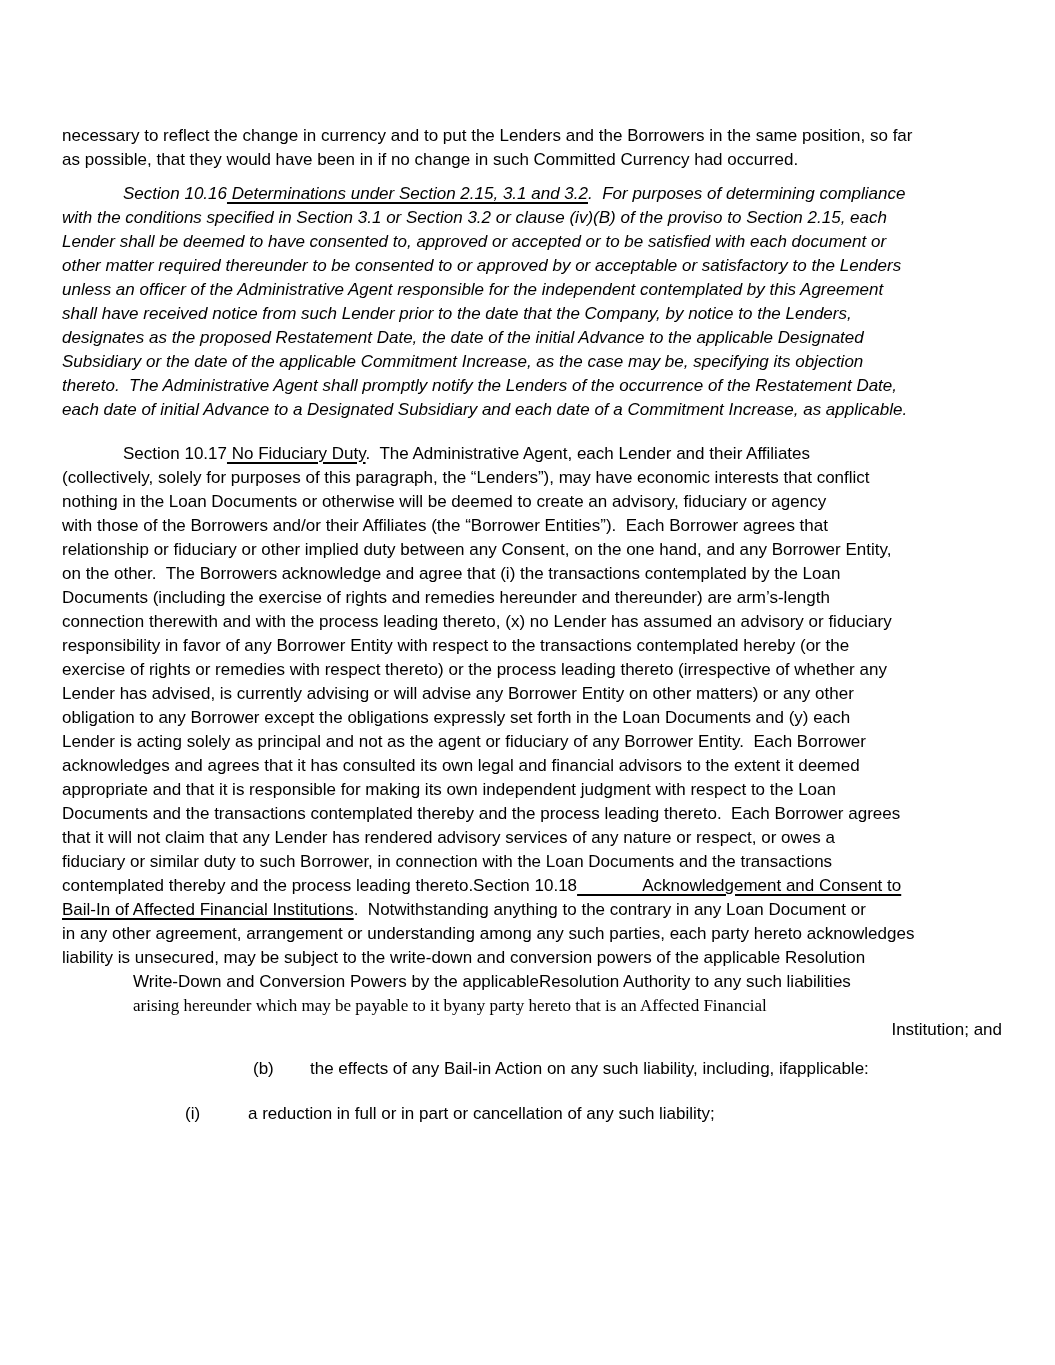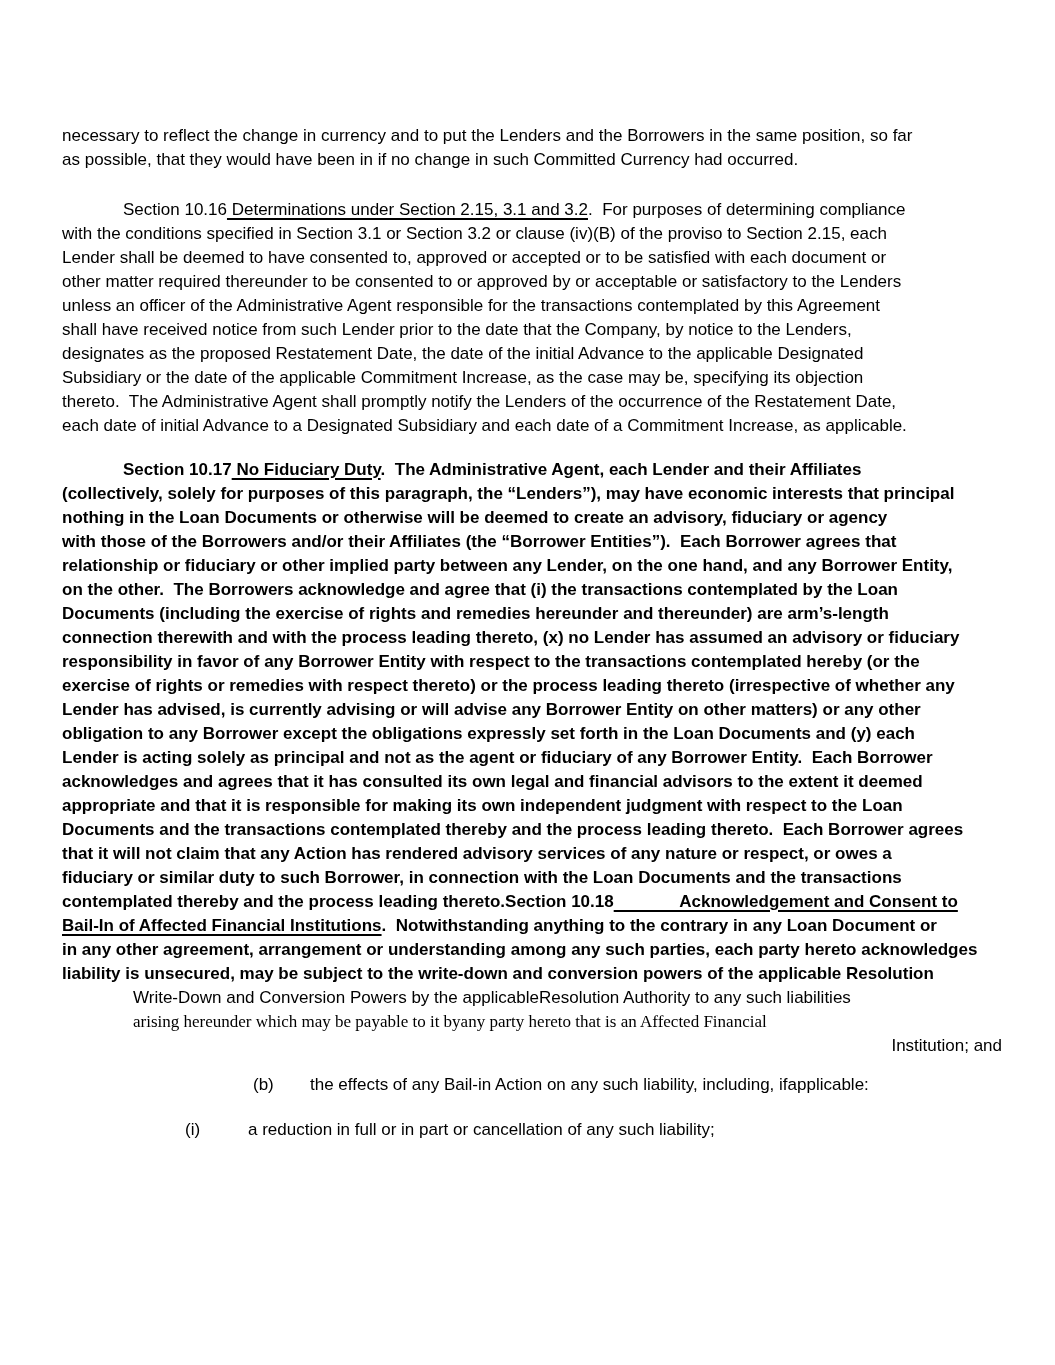--- a/index.html
+++ b/index.html
@@ -38,50 +38,50 @@
 </style>
 </head>
 <body>
 
 <div class="page">
   <div class="doc" id="doc" style="color: rgb(0, 0, 0);">
       <div class="para">
         <div class="line"><span>necessary to reflect the change in currency and to put the Lenders and the Borrowers in the same position, so far</span></div>
         <div class="line"><span>as possible, that they would have been in if no change in such Committed Currency had occurred.</span></div>
       </div>
-      <div class="para" style="margin-top: 26px;">
+      <div class="para" style="margin-top: 10px; font-style: italic;">
         <div class="line" style="padding-left: 61px;"><span>Section 10.16</span><span class="u"> Determinations under Section 2.15, 3.1 and 3.2</span><span>.  For purposes of determining compliance</span></div>
         <div class="line"><span>with the conditions specified in Section 3.1 or Section 3.2 or clause (iv)(B) of the proviso to Section 2.15, each</span></div>
         <div class="line"><span>Lender shall be deemed to have consented to, approved or accepted or to be satisfied with each document or</span></div>
         <div class="line"><span>other matter required thereunder to be consented to or approved by or acceptable or satisfactory to the Lenders</span></div>
-        <div class="line"><span>unless an officer of the Administrative Agent responsible for the transactions contemplated by this Agreement</span></div>
+        <div class="line"><span>unless an officer of the Administrative Agent responsible for the independent contemplated by this Agreement</span></div>
         <div class="line"><span>shall have received notice from such Lender prior to the date that the Company, by notice to the Lenders,</span></div>
         <div class="line"><span>designates as the proposed Restatement Date, the date of the initial Advance to the applicable Designated</span></div>
         <div class="line"><span>Subsidiary or the date of the applicable Commitment Increase, as the case may be, specifying its objection</span></div>
         <div class="line"><span>thereto.  The Administrative Agent shall promptly notify the Lenders of the occurrence of the Restatement Date,</span></div>
         <div class="line"><span>each date of initial Advance to a Designated Subsidiary and each date of a Commitment Increase, as applicable.</span></div>
       </div>
-      <div class="para" style="margin-top: 20px; font-weight: bold;">
+      <div class="para" style="margin-top: 20px;">
         <div class="line" style="padding-left: 61px;"><span>Section 10.17</span><span class="u"> No Fiduciary Duty</span><span>.  The Administrative Agent, each Lender and their Affiliates</span></div>
-        <div class="line"><span>(collectively, solely for purposes of this paragraph, the “Lenders”), may have economic interests that principal</span></div>
+        <div class="line"><span>(collectively, solely for purposes of this paragraph, the “Lenders”), may have economic interests that conflict</span></div>
         <div class="line"><span>nothing in the Loan Documents or otherwise will be deemed to create an advisory, fiduciary or agency</span></div>
         <div class="line"><span>with those of the Borrowers and/or their Affiliates (the “Borrower Entities”).  Each Borrower agrees that</span></div>
-        <div class="line"><span>relationship or fiduciary or other implied party between any Lender, on the one hand, and any Borrower Entity,</span></div>
+        <div class="line"><span>relationship or fiduciary or other implied duty between any Consent, on the one hand, and any Borrower Entity,</span></div>
         <div class="line"><span>on the other.  The Borrowers acknowledge and agree that (i) the transactions contemplated by the Loan</span></div>
         <div class="line"><span>Documents (including the exercise of rights and remedies hereunder and thereunder) are arm’s-length</span></div>
         <div class="line"><span>connection therewith and with the process leading thereto, (x) no Lender has assumed an advisory or fiduciary</span></div>
         <div class="line"><span>responsibility in favor of any Borrower Entity with respect to the transactions contemplated hereby (or the</span></div>
         <div class="line"><span>exercise of rights or remedies with respect thereto) or the process leading thereto (irrespective of whether any</span></div>
         <div class="line"><span>Lender has advised, is currently advising or will advise any Borrower Entity on other matters) or any other</span></div>
         <div class="line"><span>obligation to any Borrower except the obligations expressly set forth in the Loan Documents and (y) each</span></div>
         <div class="line"><span>Lender is acting solely as principal and not as the agent or fiduciary of any Borrower Entity.  Each Borrower</span></div>
         <div class="line"><span>acknowledges and agrees that it has consulted its own legal and financial advisors to the extent it deemed</span></div>
         <div class="line"><span>appropriate and that it is responsible for making its own independent judgment with respect to the Loan</span></div>
         <div class="line"><span>Documents and the transactions contemplated thereby and the process leading thereto.  Each Borrower agrees</span></div>
-        <div class="line"><span>that it will not claim that any Action has rendered advisory services of any nature or respect, or owes a</span></div>
+        <div class="line"><span>that it will not claim that any Lender has rendered advisory services of any nature or respect, or owes a</span></div>
         <div class="line"><span>fiduciary or similar duty to such Borrower, in connection with the Loan Documents and the transactions</span></div>
         <div class="line"><span>contemplated thereby and the process leading thereto.Section 10.18</span><span class="u">              Acknowledgement and Consent to</span></div>
         <div class="line"><span class="u">Bail-In of Affected Financial Institutions</span><span>.  Notwithstanding anything to the contrary in any Loan Document or</span></div>
         <div class="line"><span>in any other agreement, arrangement or understanding among any such parties, each party hereto acknowledges</span></div>
         <div class="line"><span>liability is unsecured, may be subject to the write-down and conversion powers of the applicable Resolution</span></div>
       </div>
       <div class="para">
         <div class="line" style="padding-left: 71px;"><span>Write-Down and Conversion Powers by the applicableResolution Authority to any such liabilities</span></div>
         <div class="line" style="padding-left: 71px; font-family: Liberation Serif, serif;"><span>arising hereunder which may be payable to it byany party hereto that is an Affected Financial</span></div>
         <div class="line" style="padding-left: 71px; text-align: right;"><span>Institution; and</span></div>

